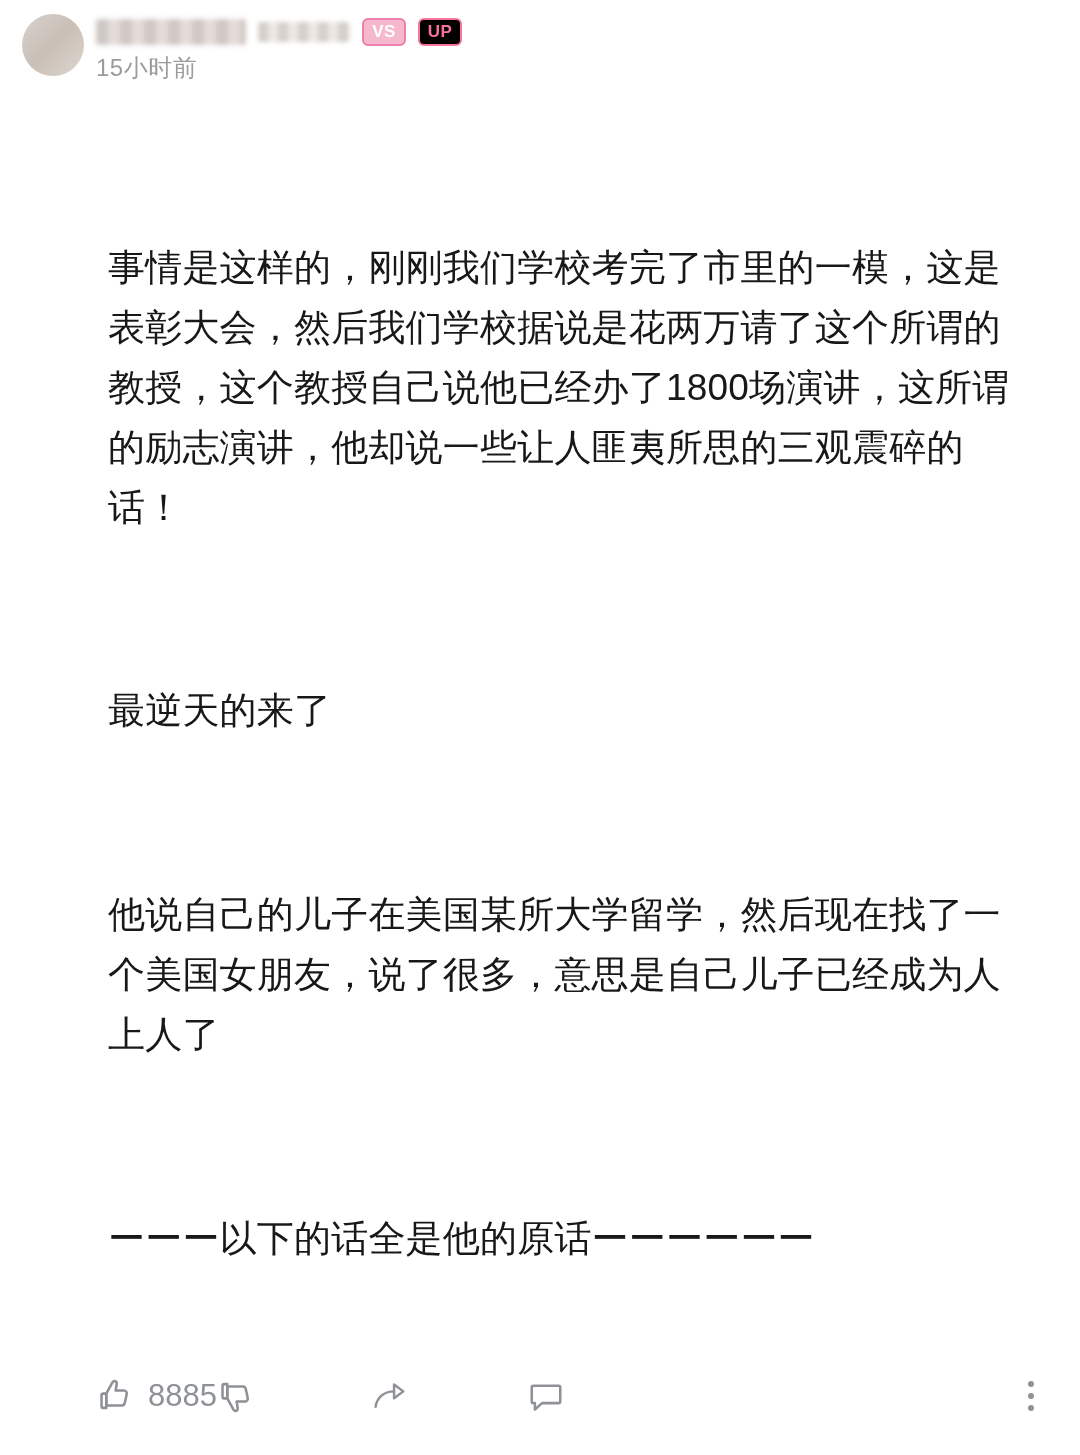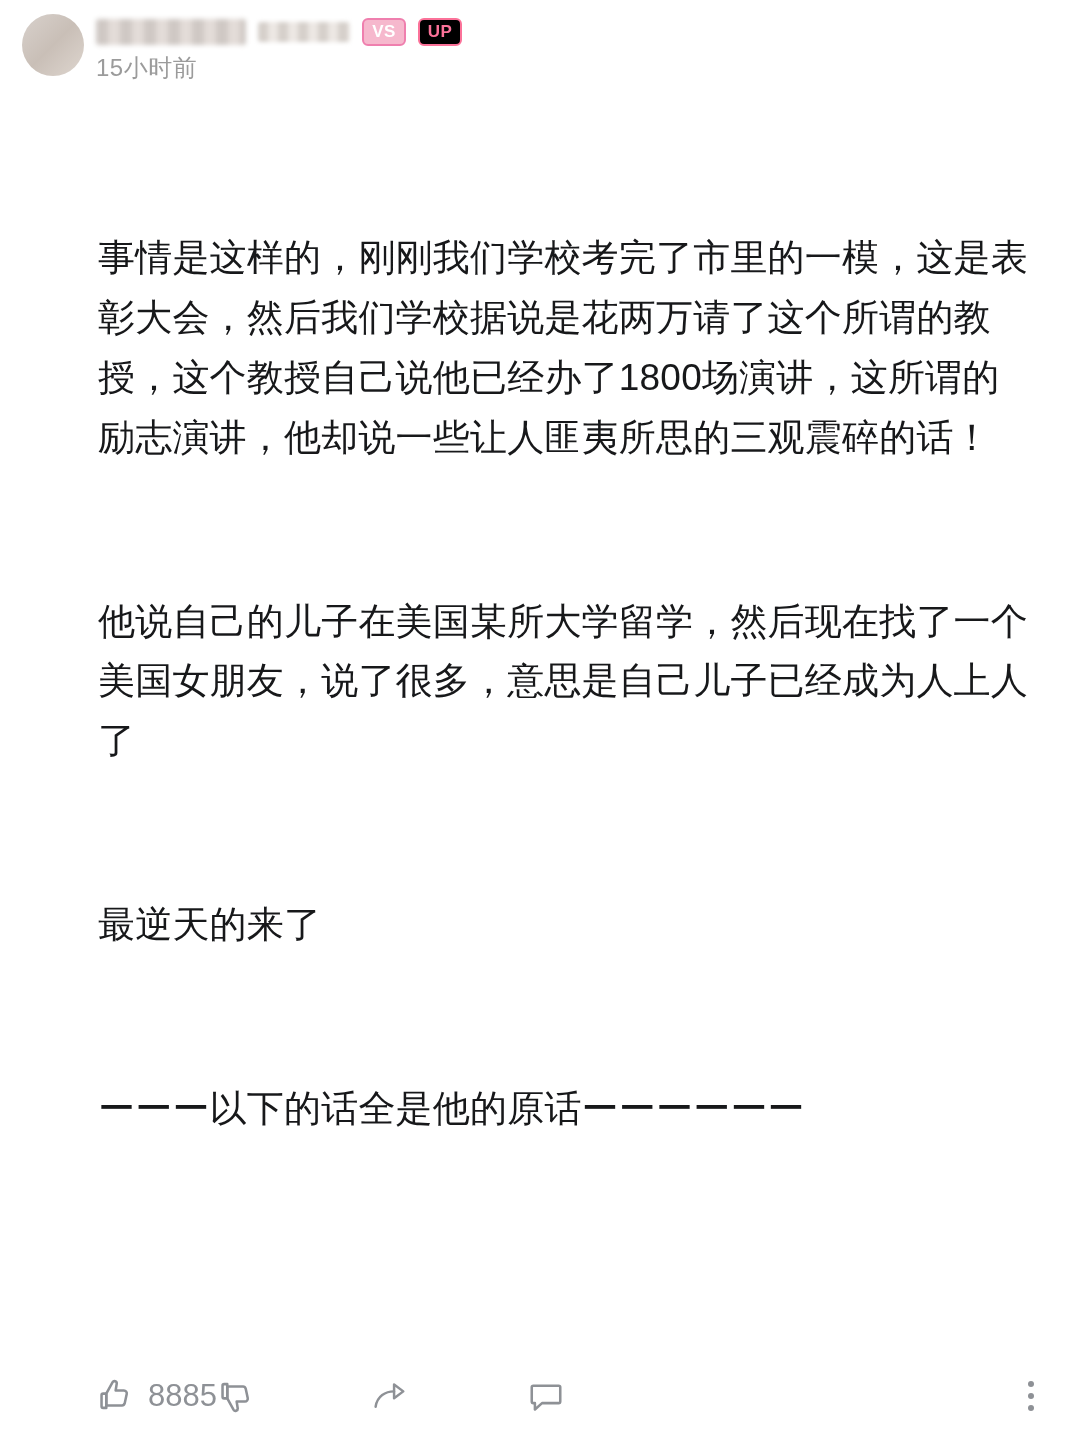--- a/index.html
+++ b/index.html
@@ -109,21 +109,21 @@
   .body-text {
     padding: 6px 44px 0 96px;
     font-size: 37px;
     line-height: 1.62;
     color: #17181a;
     letter-spacing: 0.2px;
     white-space: pre-wrap;
     word-break: break-all;
   }
   .body-text p {
-    margin: 2px;
+    margin: 12px;
   }
 
   
   .actions {
     position: absolute;
     left: 0;
     bottom: 24px;
     width: 1080px;
     height: 70px;
     padding: 0 44px 0 96px;
@@ -175,22 +175,22 @@
       <span class="username-tail"></span>
       <span class="badge badge-vs">VS</span>
       <span class="badge badge-up">UP</span>
     </div>
 
     <div class="timestamp">15小时前</div>
   </div>
 
   <div class="body-text">
     <p>事情是这样的，刚刚我们学校考完了市里的一模，这是表彰大会，然后我们学校据说是花两万请了这个所谓的教授，这个教授自己说他已经办了1800场演讲，这所谓的励志演讲，他却说一些让人匪夷所思的三观震碎的话！</p>
+    <p>最逆天的来了</p>
     <p>他说自己的儿子在美国某所大学留学，然后现在找了一个美国女朋友，说了很多，意思是自己儿子已经成为人上人了</p>
-    <p>最逆天的来了</p>
     <p>ーーー以下的话全是他的原话ーーーーーー</p>
     
     
   </div>
 
   <div class="actions">
 
     <div class="action act-like">
       <span>
         <svg width="38" height="38" viewBox="0 0 24 24" fill="none" stroke="#8e9196" stroke-width="1.6" stroke-linejoin="round" stroke-linecap="round">

